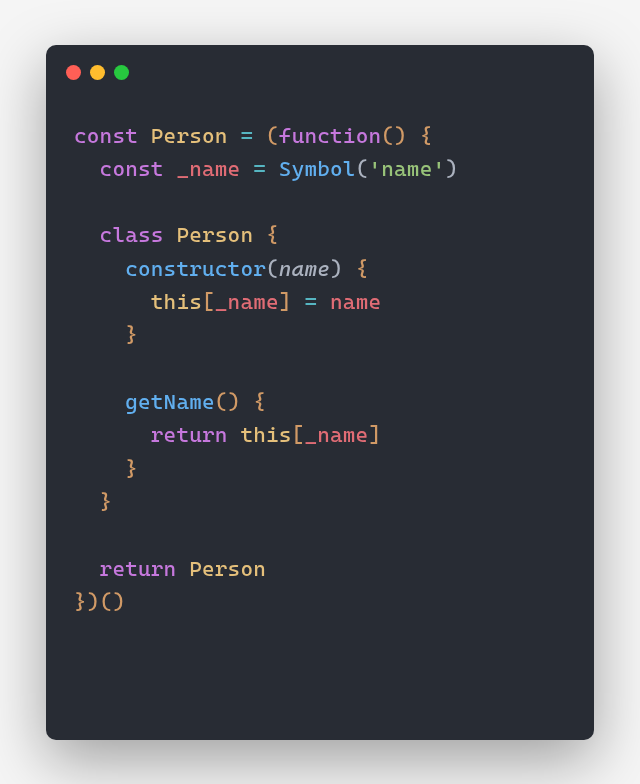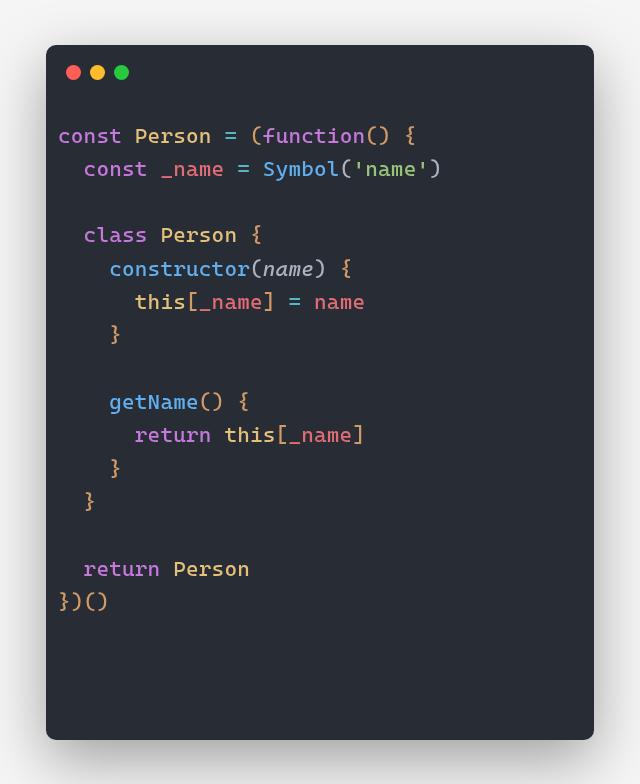--- a/index.html
+++ b/index.html
@@ -29,21 +29,21 @@
     }
     .dot {
       width: 15px;
       height: 15px;
       border-radius: 50%;
     }
     .dot.red { background: #ff5f56; }
     .dot.yellow { background: #ffbd2e; }
     .dot.green { background: #27c93f; }
     .code {
-      padding: 18px 28px 28px 12px;
+      padding: 18px 28px 28px 28px;
       font-size: 21.5px;
       line-height: 1.55;
       white-space: pre;
       color: #abb2bf;
       letter-spacing: 0.2px;
     }
     .kw { color: #c678dd; }
     .cls { color: #e5c07b; }
     .var { color: #e06c75; }
     .fn { color: #61afef; }

